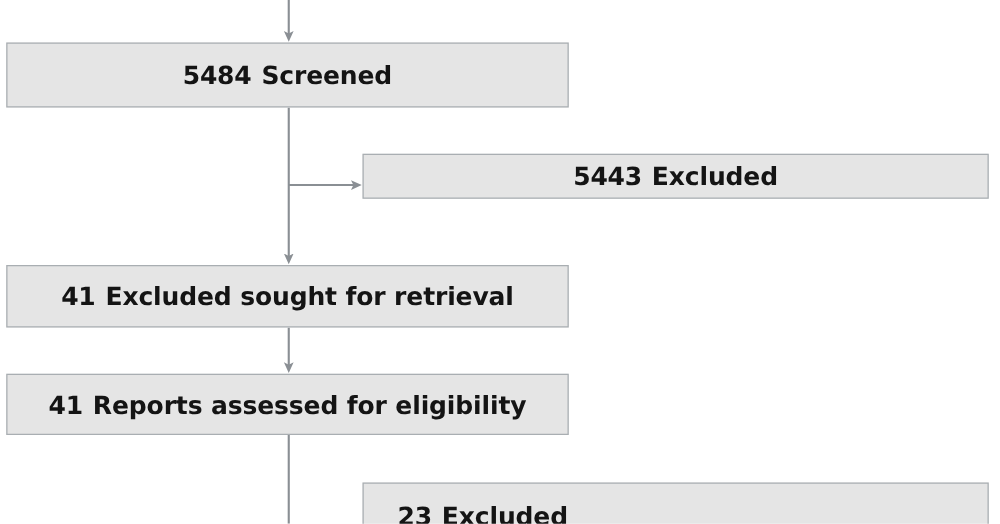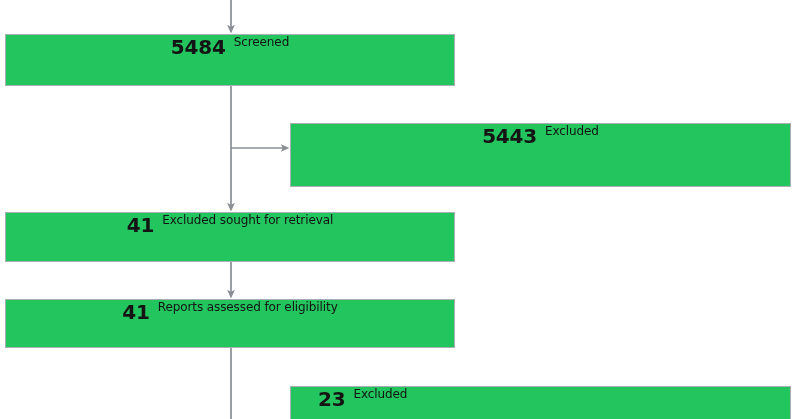--- a/index.html
+++ b/index.html
@@ -23,49 +23,50 @@
     position: absolute;
     left: 0;
     top: 0;
     width: 800px;
     height: 419px;
     pointer-events: none;
   }
   .flow-box {
     position: absolute;
     box-sizing: border-box;
-    background: #22c55e;
+    background: #e5e5e5;
     border: 1px solid #a9aeb2;
     display: flex;
+    align-items: center;
     white-space: nowrap;
   }
   .flow-box.center-text {
     justify-content: center;
   }
   .flow-box.left-text {
     justify-content: flex-start;
     padding-left: 27px;
   }
   .box-count {
     font-weight: bold;
     font-size: 20px;
     color: #141414;
     letter-spacing: -0.2px;
   }
   .box-label {
-    font-weight: normal;
-    font-size: 12px;
+    font-weight: bold;
+    font-size: 20px;
     color: #141414;
     margin-left: 8px;
     letter-spacing: -0.1px;
   }
 
   
   #box-screened      { left: 5px;   top: 34px;  width: 450px; height: 52px; }
-  #box-excluded-1    { left: 290px; top: 123px; width: 501px; height: 64px; }
+  #box-excluded-1    { left: 290px; top: 123px; width: 501px; height: 36px; }
   #box-sought        { left: 5px;   top: 212px; width: 450px; height: 50px; }
   #box-assessed      { left: 5px;   top: 299px; width: 450px; height: 49px; }
   #box-excluded-2    { left: 290px; top: 386px; width: 501px; height: 53px; }
 </style>
 </head>
 <body>
 
 <div id="flow-canvas">
 
   <svg id="connector-layer" viewBox="0 0 800 419" width="800" height="419">

